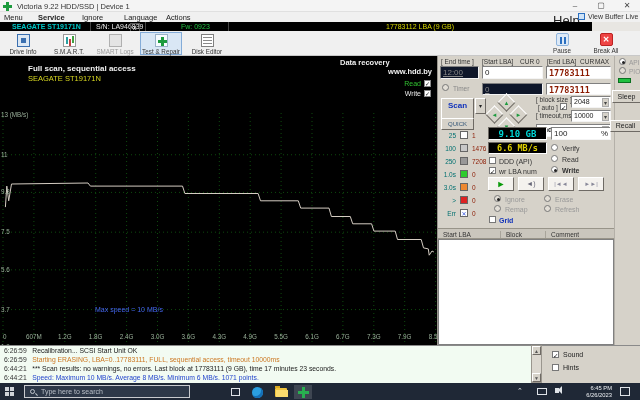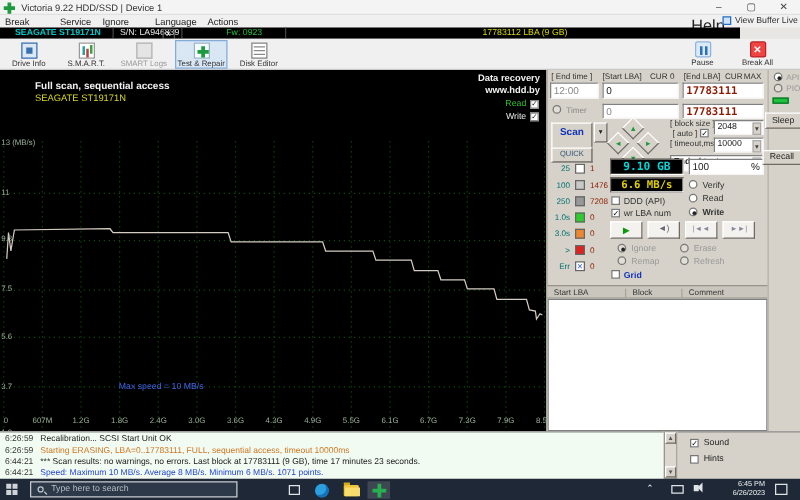--- a/index.html
+++ b/index.html
@@ -59,36 +59,36 @@
   #pause-icon { background:#dce9f7; border:1px solid #8fb4dc; }
   #pause-icon::before { content:""; position:absolute; left:3px; top:3px; width:2px; height:7px; background:#2a6fc0; box-shadow:4px 0 0 #2a6fc0; }
   #break-icon { background:#e44; border:1px solid #b22; color:#fff; font-size:8px; line-height:12px; font-weight:bold; }
   .clabel { display:block; font-size:6.3px; color:#333; margin-top:1px; }
 
   
   #graph { left:0; top:56px; width:437px; height:289px; background:#000; }
   #graph-svg { position:absolute; left:0; top:0; }
   #g-title { left:28px; top:8px; color:#f0f0f0; font-weight:bold; font-size:8px; }
   #g-subtitle { left:28px; top:18px; color:#d8d820; font-size:7.5px; }
-  #g-wm1 { left:340px; top:2px; width:92px; text-align:right; color:#f0f0f0; font-weight:bold; font-size:7.5px; }
+  #g-wm1 { left:340px; top:2px; width:92px; text-align:left; color:#f0f0f0; font-weight:bold; font-size:7.5px; }
   #g-wm2 { left:340px; top:11px; width:92px; text-align:right; color:#f0f0f0; font-weight:bold; font-size:7.5px; }
   #g-read { left:385px; top:24px; width:36px; text-align:right; color:#30c030; font-size:7px; }
   #g-write { left:385px; top:34px; width:36px; text-align:right; color:#e8e8e8; font-size:7px; }
   .g-chk { position:absolute; left:424px; width:7px; height:7px; background:#fff; border:1px solid #888; font-size:6px; line-height:7px; text-align:center; color:#222; }
   #g-note { left:95px; top:250px; color:#4466ee; font-size:7px; }
   .y-tick { position:absolute; left:1px; color:#9ab09a; font-size:6.3px; white-space:nowrap; }
   .x-tick { position:absolute; top:277px; color:#9ab09a; font-size:6.3px; transform:translateX(-50%); }
   .x-tick:first-child { transform:none; }
 
   
   #panel { left:437px; top:56px; width:203px; height:289px; background:#d6d2c9; border-left:1px solid #9a968e; font-size:6.5px; }
   #panel .lbl { position:absolute; color:#333; white-space:nowrap; }
   .field { position:absolute; background:#fff; border:1px solid; border-color:#808080 #f4f4f4 #f4f4f4 #808080; font-size:8px; padding:1px 2px; }
   .field.bold-red { color:#8b1a00; font-weight:bold; font-family:"DejaVu Sans Mono",monospace; font-size:8.5px; }
-  .field.gray { background:#ffffff; color:#888; }
+  .field.gray { background:#0f172a; color:#888;text-decoration:underline; }
   .btn { position:absolute; background:#d6d2c9; border:1px solid; border-color:#fff #6e6a64 #6e6a64 #fff; text-align:center; color:#222; }
   .drop { position:absolute; background:#fff; border:1px solid; border-color:#808080 #f4f4f4 #f4f4f4 #808080; font-size:7px; padding:1px 2px; }
   .drop::after { content:"▾"; position:absolute; right:1px; top:1px; font-size:6px; color:#444; background:#d6d2c9; padding:0 1px; border:1px solid #aaa; }
   .rad { display:inline-block; width:7px; height:7px; border-radius:50%; background:#fff; border:1px solid #777; vertical-align:-1px; position:relative; }
   .rad.sel::after { content:""; position:absolute; left:2px; top:2px; width:3px; height:3px; border-radius:50%; background:#222; }
   .rad.dis { background:#e2ded6; }
   .chk { display:inline-block; width:7px; height:7px; background:#fff; border:1px solid #777; vertical-align:-1px; font-size:6.5px; line-height:7px; text-align:center; color:#111; }
   .disp { position:absolute; background:#000; display:flex; align-items:center; justify-content:center; border:1px solid; border-color:#6e6a64 #fff #fff #6e6a64; font-family:"DejaVu Sans Mono",monospace; font-weight:bold; }
   #stats { position:absolute; left:2px; top:74px; width:46px; }
   .stat-row { height:13px; position:relative; }
@@ -147,22 +147,22 @@
   <span id="app-icon" class="abs"></span>
   <span id="title-text" class="abs">Victoria 9.22 HDD/SSD | Device 1</span>
   <span id="btn-min" class="wbtn abs">–</span>
   <span id="btn-max" class="wbtn abs">▢</span>
   <span id="btn-close" class="wbtn abs">✕</span>
 </div>
 
 <div id="menubar" class="abs"></div>
 <div id="menu-items">
 
-<span class="menu-item abs" style="left: 4px; top: 13px;">Break</span>
-    <span class="menu-item abs" style="left: 48px; top: 13px;">Service</span>
+<span class="menu-item abs" style="left: 4px; top: 13px;">Menu</span>
+    <span class="menu-item abs" style="left: 38px; top: 13px; font-weight: bold;">Service</span>
     <span class="menu-item abs" style="left: 82px; top: 13px;">Ignore</span>
     <span class="menu-item abs" style="left: 124px; top: 13px;">Language</span>
     <span class="menu-item abs" style="left: 166px; top: 13px;">Actions</span>
   </div>
 <span id="help-item" class="abs">Help</span>
 <span id="vbl-icon" class="abs"></span>
 <span id="vbl" class="abs">View Buffer Live</span>
 
 <div id="devicebar" class="abs">
   <span id="dev-model">SEAGATE ST19171N</span>

